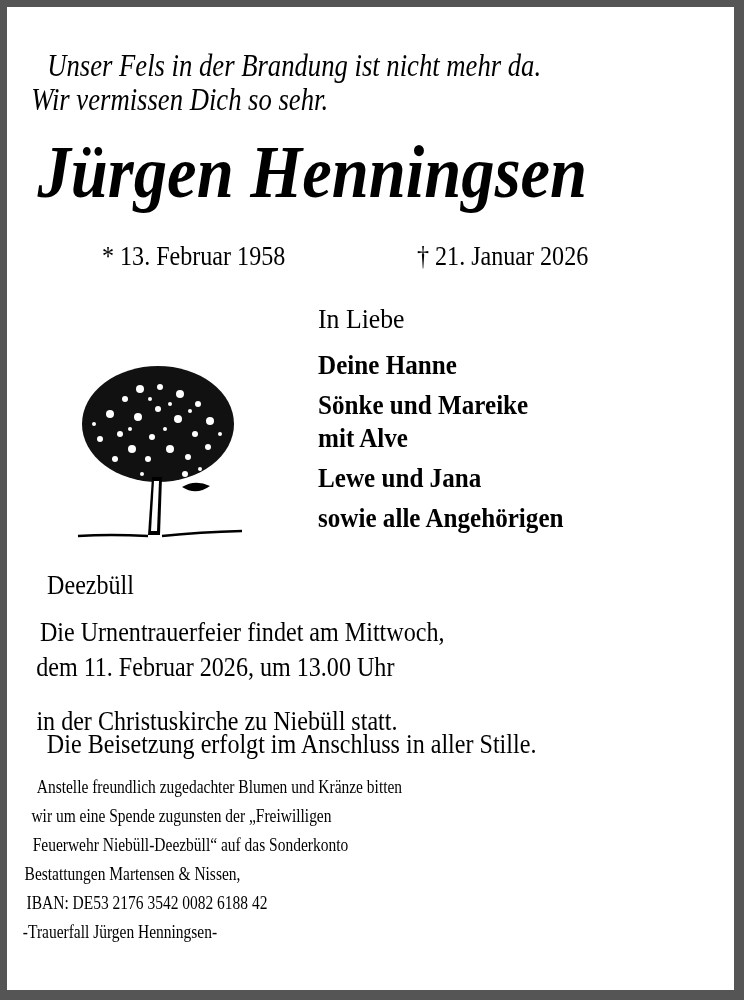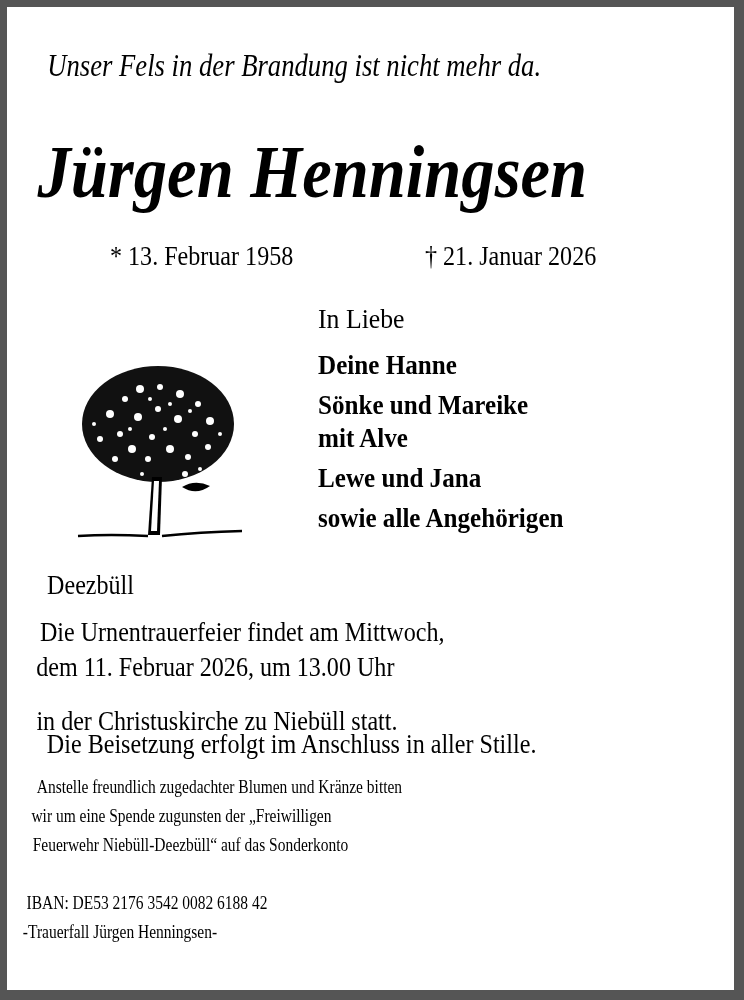--- a/index.html
+++ b/index.html
@@ -28,24 +28,25 @@
   .body28 { font-size: 28px; }
   .body24 { font-size: 18px; }
   .tree { position: absolute; left: 63px; top: 352px; width: 180px; height: 185px; }
 </style>
 </head>
 <body>
 
 <div class="card">
 
   <div class="line motto" style="top:43px"><span class="cond">Unser Fels in der Brandung ist nicht mehr da.</span></div>
+  <div class="line motto" style="top:77px"><span class="cond">Wir vermissen Dich so sehr.</span></div>
 
   <div class="line name" style="top:128px"><span class="cond" style="transform:scaleX(0.9)">Jürgen Henningsen</span></div>
 
-  <div class="line dates" style="top:235px; height:32px;margin-left:8px;">
+  <div class="line dates" style="top:235px; height:32px;">
     <span class="born"><span class="cond" style="transform-origin:left"><span>*</span> <span>13. Februar 1958</span></span></span>
     <span class="died"><span class="cond" style="transform-origin:left"><span>†</span> <span>21. Januar 2026</span></span></span>
   </div>
 
   <svg class="tree" viewBox="0 0 180 185">
     <g fill="#000">
       <ellipse cx="88" cy="65" rx="76" ry="58" fill="#111"></ellipse>
       <g fill="#fff">
         <circle cx="40" cy="55" r="4"></circle>
           <circle cx="55" cy="40" r="3"></circle>
@@ -98,16 +99,17 @@
   <div class="line body28" style="top:564px; left:33px;"><span class="cond">Deezbüll</span></div>
 
   <div class="line body28" style="top:611px"><span class="cond">Die Urnentrauerfeier findet am Mittwoch,</span></div>
   <div class="line body28" style="top:646px"><span class="cond">dem 11. Februar 2026, um 13.00 Uhr</span></div>
   <div class="line body28" style="top:700px"><span class="cond">in der Christuskirche zu Niebüll statt.</span></div>
   <div class="line body28" style="top:723px"><span class="cond">Die Beisetzung erfolgt im Anschluss in aller Stille.</span></div>
 
   <div class="line body24" style="top:771px"><span class="cond">Anstelle freundlich zugedachter Blumen und Kränze bitten</span></div>
   <div class="line body24" style="top:800px"><span class="cond">wir um eine Spende zugunsten der „Freiwilligen</span></div>
   <div class="line body24" style="top:829px"><span class="cond">Feuerwehr Niebüll-Deezbüll“ auf das Sonderkonto</span></div>
+  <div class="line body24" style="top:858px"><span class="cond">Bestattungen Martensen &amp; Nissen,</span></div>
   <div class="line body24" style="top:887px"><span class="cond">IBAN: DE53 2176 3542 0082 6188 42</span></div>
   <div class="line body24" style="top:916px"><span class="cond">-Trauerfall Jürgen Henningsen-</span></div>
 
 </div>
 
 </body></html>

